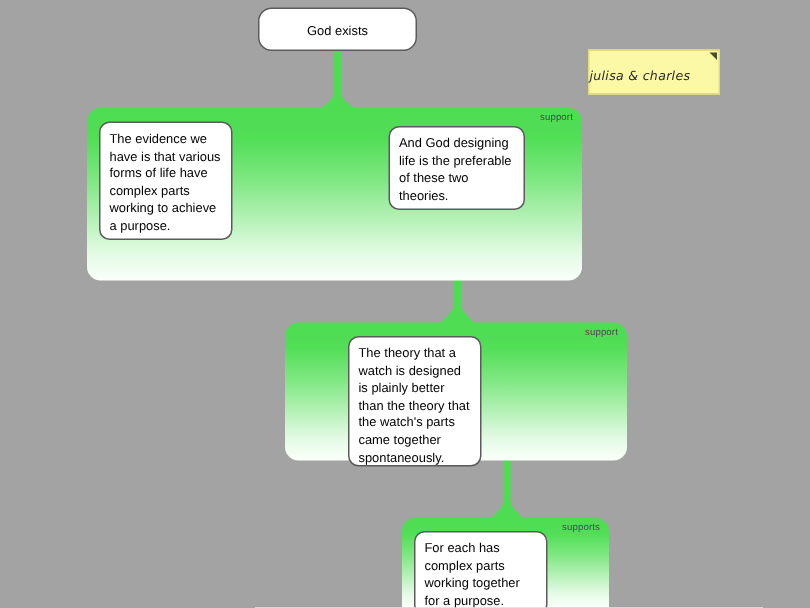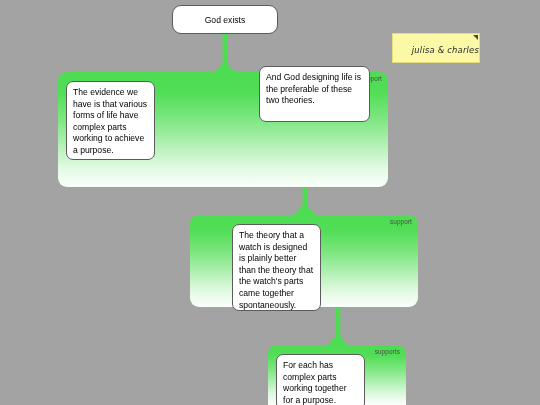--- a/index.html
+++ b/index.html
@@ -76,21 +76,21 @@
     box-sizing: border-box;
     background: #fbf8a6;
     border: 1px solid #e4dd7a;
     z-index: 8;
   }
   .note-text {
     position: absolute;
     left: 0;
     right: 0;
     top: 11px;
-    text-align: right;
+    text-align: left;
     font-family: "DejaVu Sans", sans-serif;
     font-size: 8.4px;
     font-style: italic;
     color: #2a2a2a;
     letter-spacing: 0.2px;
   }
   .note-fold {
     position: absolute;
     top: 1px;
     right: 1px;
@@ -126,21 +126,21 @@
 
   <div class="panel" style="left:58px; top:72px; width:330px; height:115px;">
     <div class="panel-label">support</div>
   </div>
 
   <div class="claim" style="left:66px; top:81px; width:89px; height:79px;">
     <span>The evidence we have is that various forms of life have complex parts working to achieve a purpose.</span>
   </div>
 
 
-  <div class="claim" style="left:259px; top:66px; width:111px; height:56px;">
+  <div class="claim" style="left:259px; top:84px; width:91px; height:56px;">
     <span>And God designing life is the preferable of these two theories.</span>
   </div>
 
   <div class="connector" style="left:292px; top:135px; width:26px; height:82px;">
     <svg width="26" height="82" viewBox="0 0 26 82" aria-hidden="true">
       <path d="M13 0
                C 13 0, 5 1.5, 2.5 2.4
                L 23.5 2.4
                C 21 1.5, 13 0, 13 0 Z" fill="#4ddc52"></path>
       <path d="M10.6 1.5

